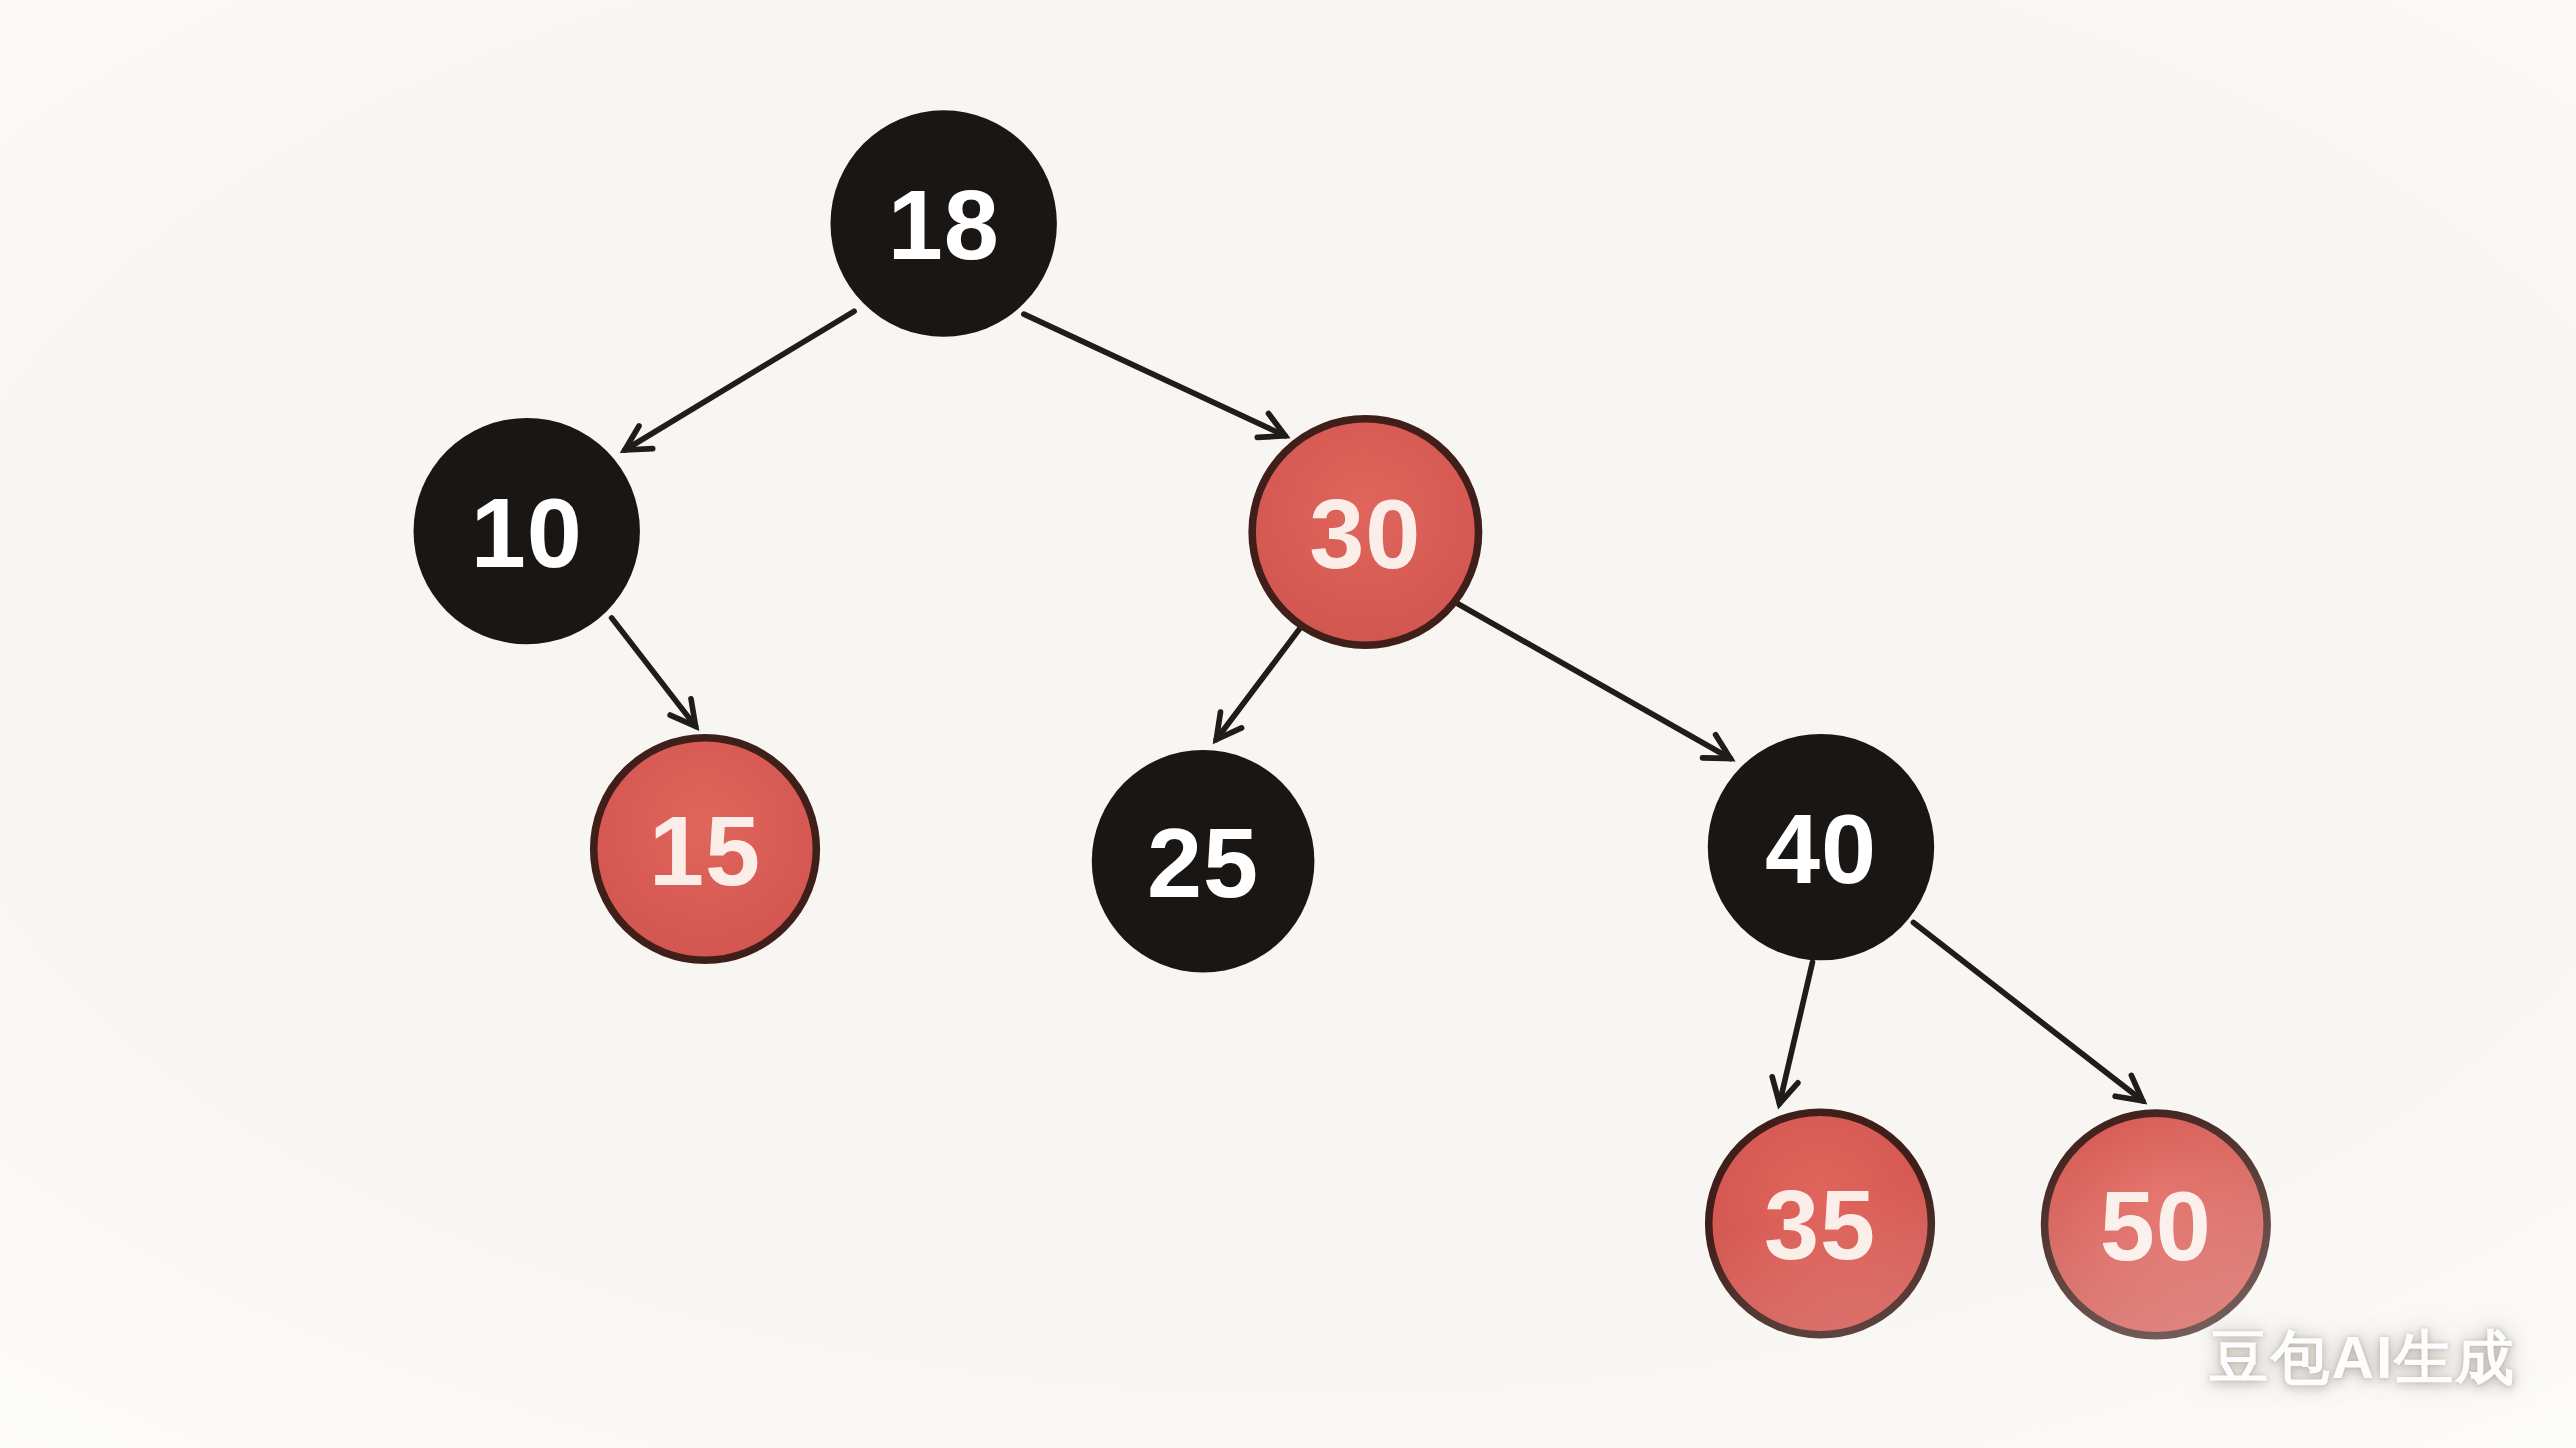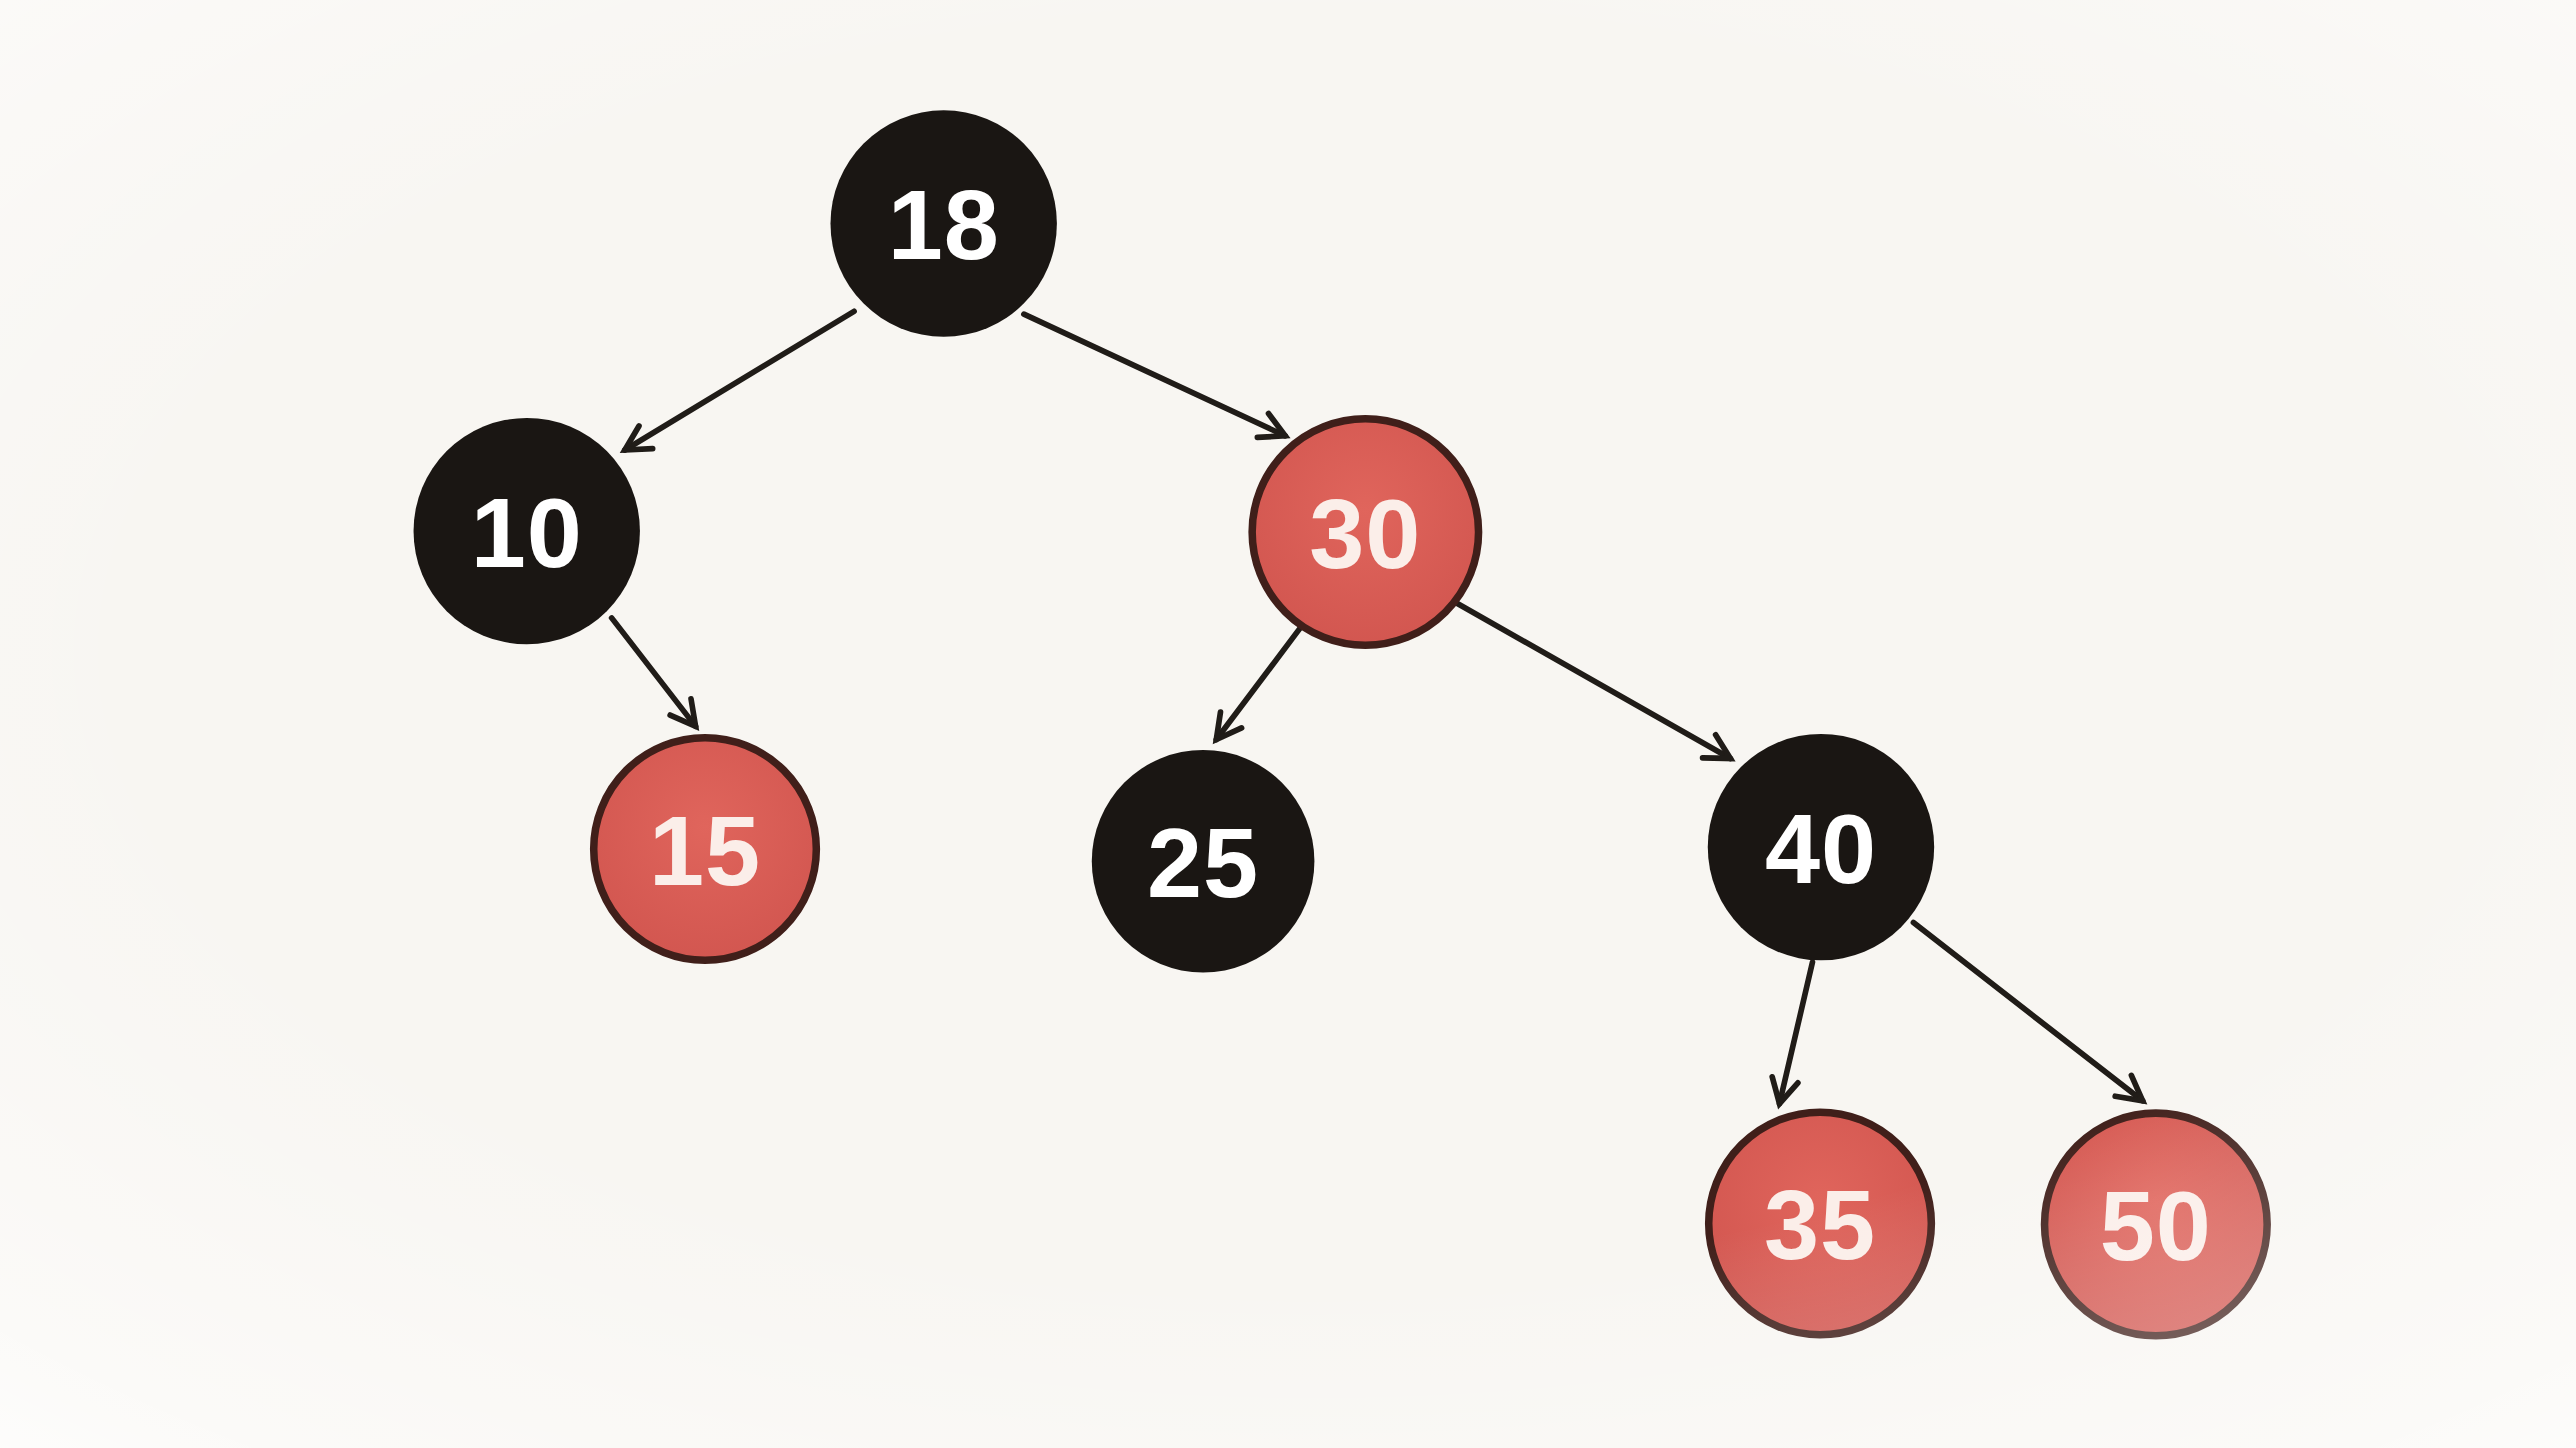--- a/index.html
+++ b/index.html
@@ -120,14 +120,15 @@
       <g>
         <circle cx="2285" cy="1298" r="118" fill="url(#redg)" stroke-width="8" stroke="#401f1a"></circle>
         <text class="node-label" x="2285" y="1336" text-anchor="middle" fill="#fbeee9">50</text>
       </g>
 
     </g>
   </svg>
 
   <div class="vignette"></div>
 
+  <div class="watermark">豆包AI生成</div>
 </div>
 
 
 </body></html>

